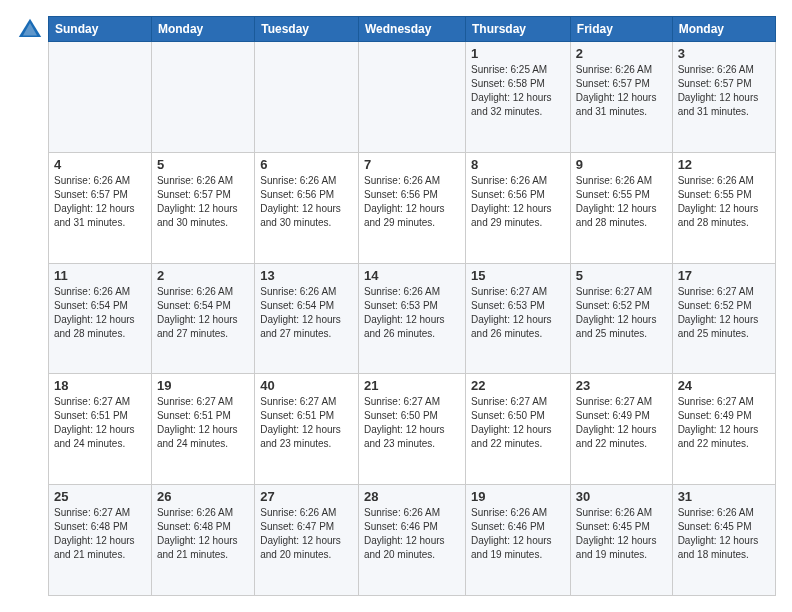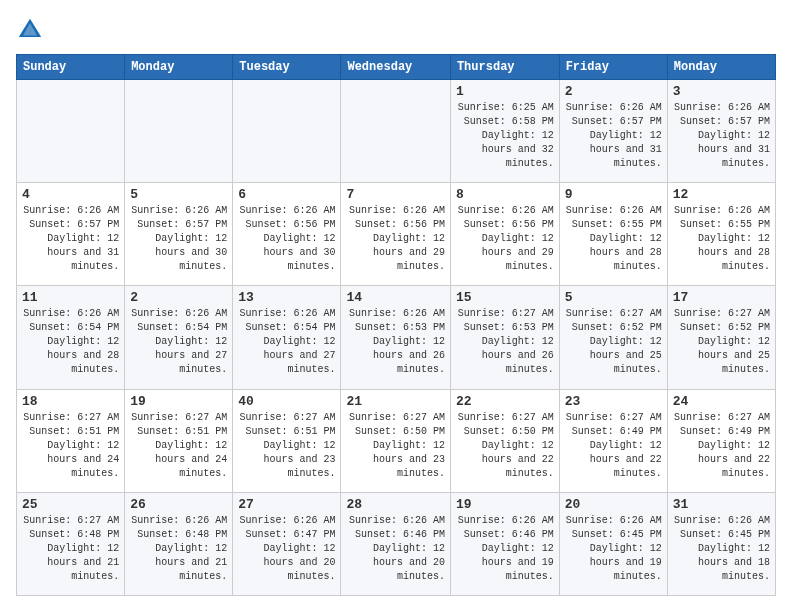--- a/index.html
+++ b/index.html
@@ -8,22 +8,21 @@
       height: 612px;
       font-family: Arial, sans-serif;
       background: #fff;
       overflow: hidden;
     }
     .page {
       width: 792px;
       height: 612px;
       padding: 16px;
       display: flex;
-      flex-direction: column;
-      font-family: Liberation Mono, monospace;
+      flex-direction: row;
     }
     .header {
       display: flex;
       justify-content: space-between;
       align-items: flex-start;
       margin-bottom: 10px;
     }
     .logo {
       display: flex;
       align-items: center;
@@ -87,21 +86,20 @@
       font-size: 13px;
       font-weight: bold;
       color: #333;
       display: block;
       margin-bottom: 2px;
     }
     .day-info {
       color: #333;
       line-height: 1.4;
       font-size: 10px;
-      text-align: right;
     }
     .empty-cell {
       background: #f5f7fa !important;
     }
   </style>
 </head>
 <body>
 
 <div class="page">
   <div class="header">
@@ -315,21 +313,21 @@
 Sunset: 6:46 PM
 Daylight: 12 hours and 20 minutes.</div>
           </td>
           <td>
             <span class="day-num">19</span>
             <div class="day-info" style="white-space: pre-line;">Sunrise: 6:26 AM
 Sunset: 6:46 PM
 Daylight: 12 hours and 19 minutes.</div>
           </td>
           <td>
-            <span class="day-num">20</span>
+            <span class="day-num">30</span>
             <div class="day-info" style="white-space: pre-line;">Sunrise: 6:26 AM
 Sunset: 6:45 PM
 Daylight: 12 hours and 19 minutes.</div>
           </td>
           <td>
             <span class="day-num">31</span>
             <div class="day-info" style="white-space: pre-line;">Sunrise: 6:26 AM
 Sunset: 6:45 PM
 Daylight: 12 hours and 18 minutes.</div>
           </td>

